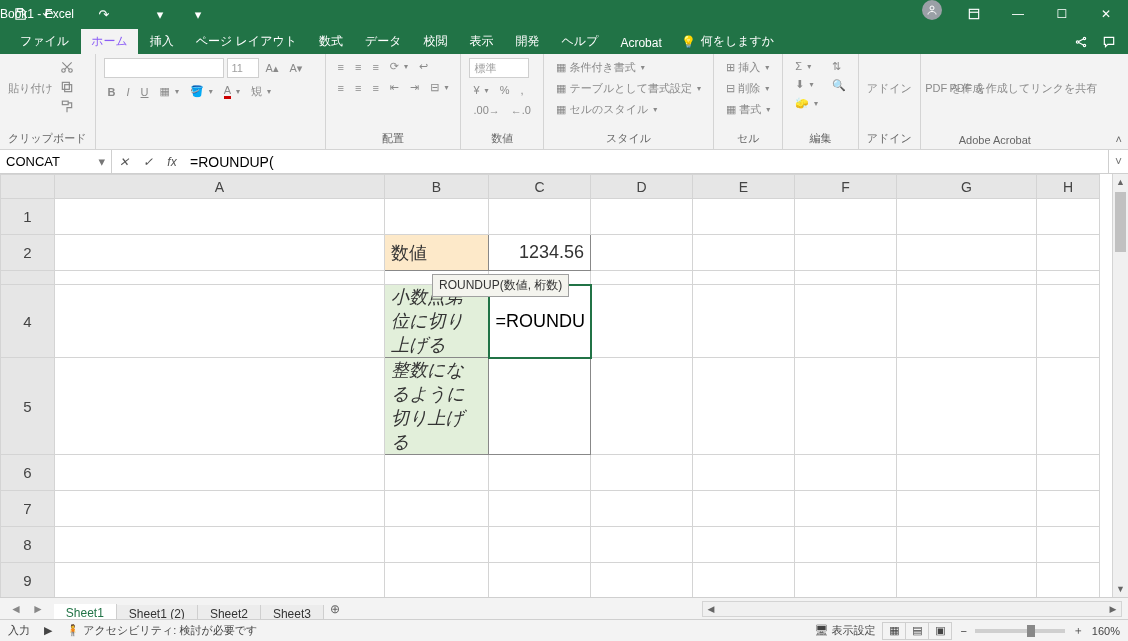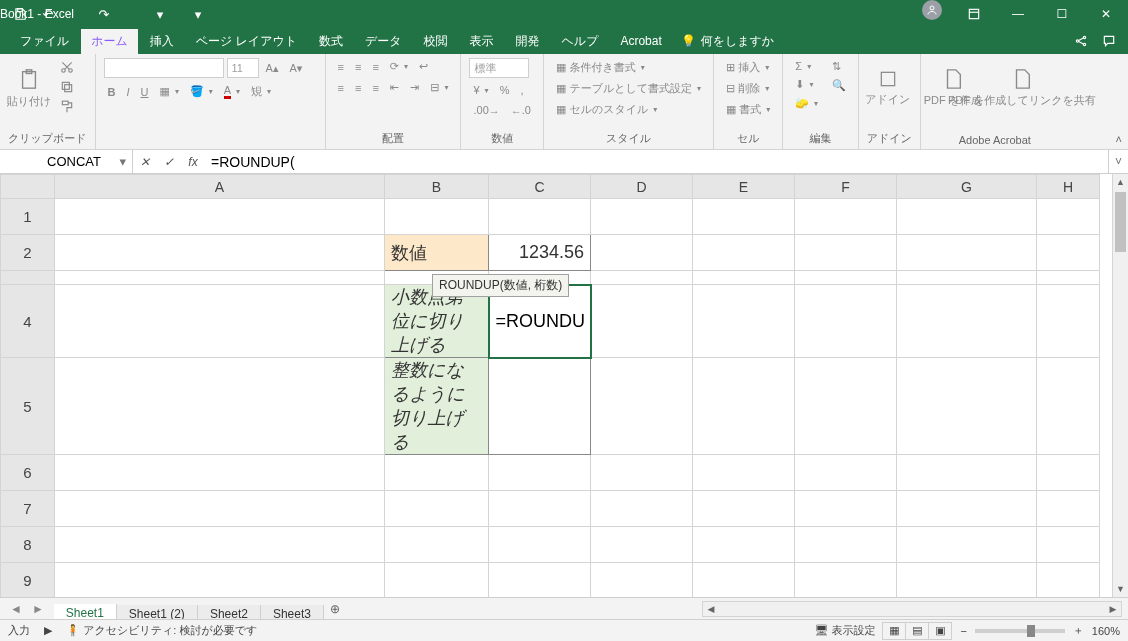--- a/index.html
+++ b/index.html
@@ -11,45 +11,45 @@
   .qat-btn { width: 24px; height: 22px; display: flex; align-items: center; justify-content: center; font-size: 13px; color: #fff; cursor: pointer; }
   .qat-btn svg { stroke: #fff; }
   .qat-sep { width: 6px; }
   .titlebar .title { position: absolute; left:0; right:0; text-align: left; font-size: 12px; pointer-events:none;}
   .titlebar .wincontrols { margin-left: auto; display: flex; }
   .winbtn { width: 44px; height:28px; display:flex; align-items:center; justify-content:center; color:#fff; font-size:12px; }
   .avatar { width:20px;height:20px;border-radius:50%;background:#9aa0a6;display:flex;align-items:center;justify-content:center;margin-right:10px;}
   .avatar svg{stroke:#fff;}
 
   
-  .tabbar { height: 26px; background: #217346; display: flex; align-items: center; gap: 2px; padding-left: 10px; position:relative;}
+  .tabbar { height: 26px; background: #217346; display: flex; align-items: flex-end; gap: 2px; padding-left: 10px; position:relative;}
   .tab { padding: 4px 10px; color: #fff; font-size: 12px; cursor: pointer; }
   .tab.active { background: #f3f3f3; color: #8b5cf6; }
   .tabbar .right { margin-left:auto; display:flex; align-items:center; gap:2px; padding-right:6px;}
   .tellme { display:flex; align-items:center; gap:4px; color:#fff; font-size:12px; padding:4px 8px; }
   .tabbar .iconbtn { width:26px;height:24px; display:flex;align-items:center;justify-content:center;color:#fff;}
 
   
   .ribbon { height: 96px; background: #f3f3f3; border-bottom:1px solid #d4d4d4; display:flex; align-items:stretch; font-size:11px; color:#8a8a8a; }
   .group { border-right:1px solid #d4d4d4; display:flex; flex-direction:column; justify-content:space-between; padding:4px 8px 0; }
   .group-label { text-align:center; font-size:11px; color:#666; padding:2px 0 3px; }
   .group-body { flex:1; display:flex; gap:6px; align-items:flex-start; }
   .vstack { display:flex; flex-direction:column; gap:2px; }
   .rbtn { padding:2px 4px; display:flex; align-items:center; gap:3px; border-radius:2px; color:#8a8a8a; white-space:nowrap;}
-  .rbtn.big { width:42px; height:60px; flex-direction:column; justify-content:center; text-align:center; font-size:11px;}
+  .rbtn.big { width:42px; height:60px; flex-direction:row; justify-content:center; text-align:center; font-size:11px;}
   .rbtn svg { stroke:#8a8a8a; }
   .fontbox, .sizebox { border:1px solid #cfcfcf; background:#fff; height:20px; padding:0 4px; display:flex; align-items:center; color:#a0a0a0;}
   .fontbox{width:120px;} .sizebox{width:32px;}
   .rrow{display:flex;gap:3px;align-items:center;}
   .ribbon .dropdown-caret::after{content:"▾"; font-size:8px; margin-left:2px;}
   .collapse-ribbon{ position:absolute; right:6px; bottom:4px; color:#666;}
 
   
   .formulabar { height:24px; border-bottom:1px solid #cfcfcf; display:flex; align-items:stretch; background:#fff;}
-  .namebox { width:92px; border-right:1px solid #cfcfcf; display:flex; align-items:center; padding:0 6px; font-size:13px;margin-left:41px; }
+  .namebox { width:112px; border-right:1px solid #cfcfcf; display:flex; align-items:center; padding:0 6px; font-size:13px; }
   .namebox input{border:none;outline:none;width:70px;font-size:13px;}
   .namebox .caret{margin-left:auto;color:#777;}
   .fb-btns{display:flex;align-items:center;}
   .fb-btn{width:24px;display:flex;align-items:center;justify-content:center;color:#555;font-style:italic;}
   .fb-input{ flex:1; border:none; outline:none; padding:0 6px; font-size:14px; }
   .fb-expand{width:20px;border-left:1px solid #cfcfcf;display:flex;align-items:center;justify-content:center;color:#777;}
 
   
   .grid-wrap{ flex:1; position:relative; background:#fff; overflow:hidden;}
   table.grid{ border-collapse:collapse; table-layout:fixed; width:1100px; }

